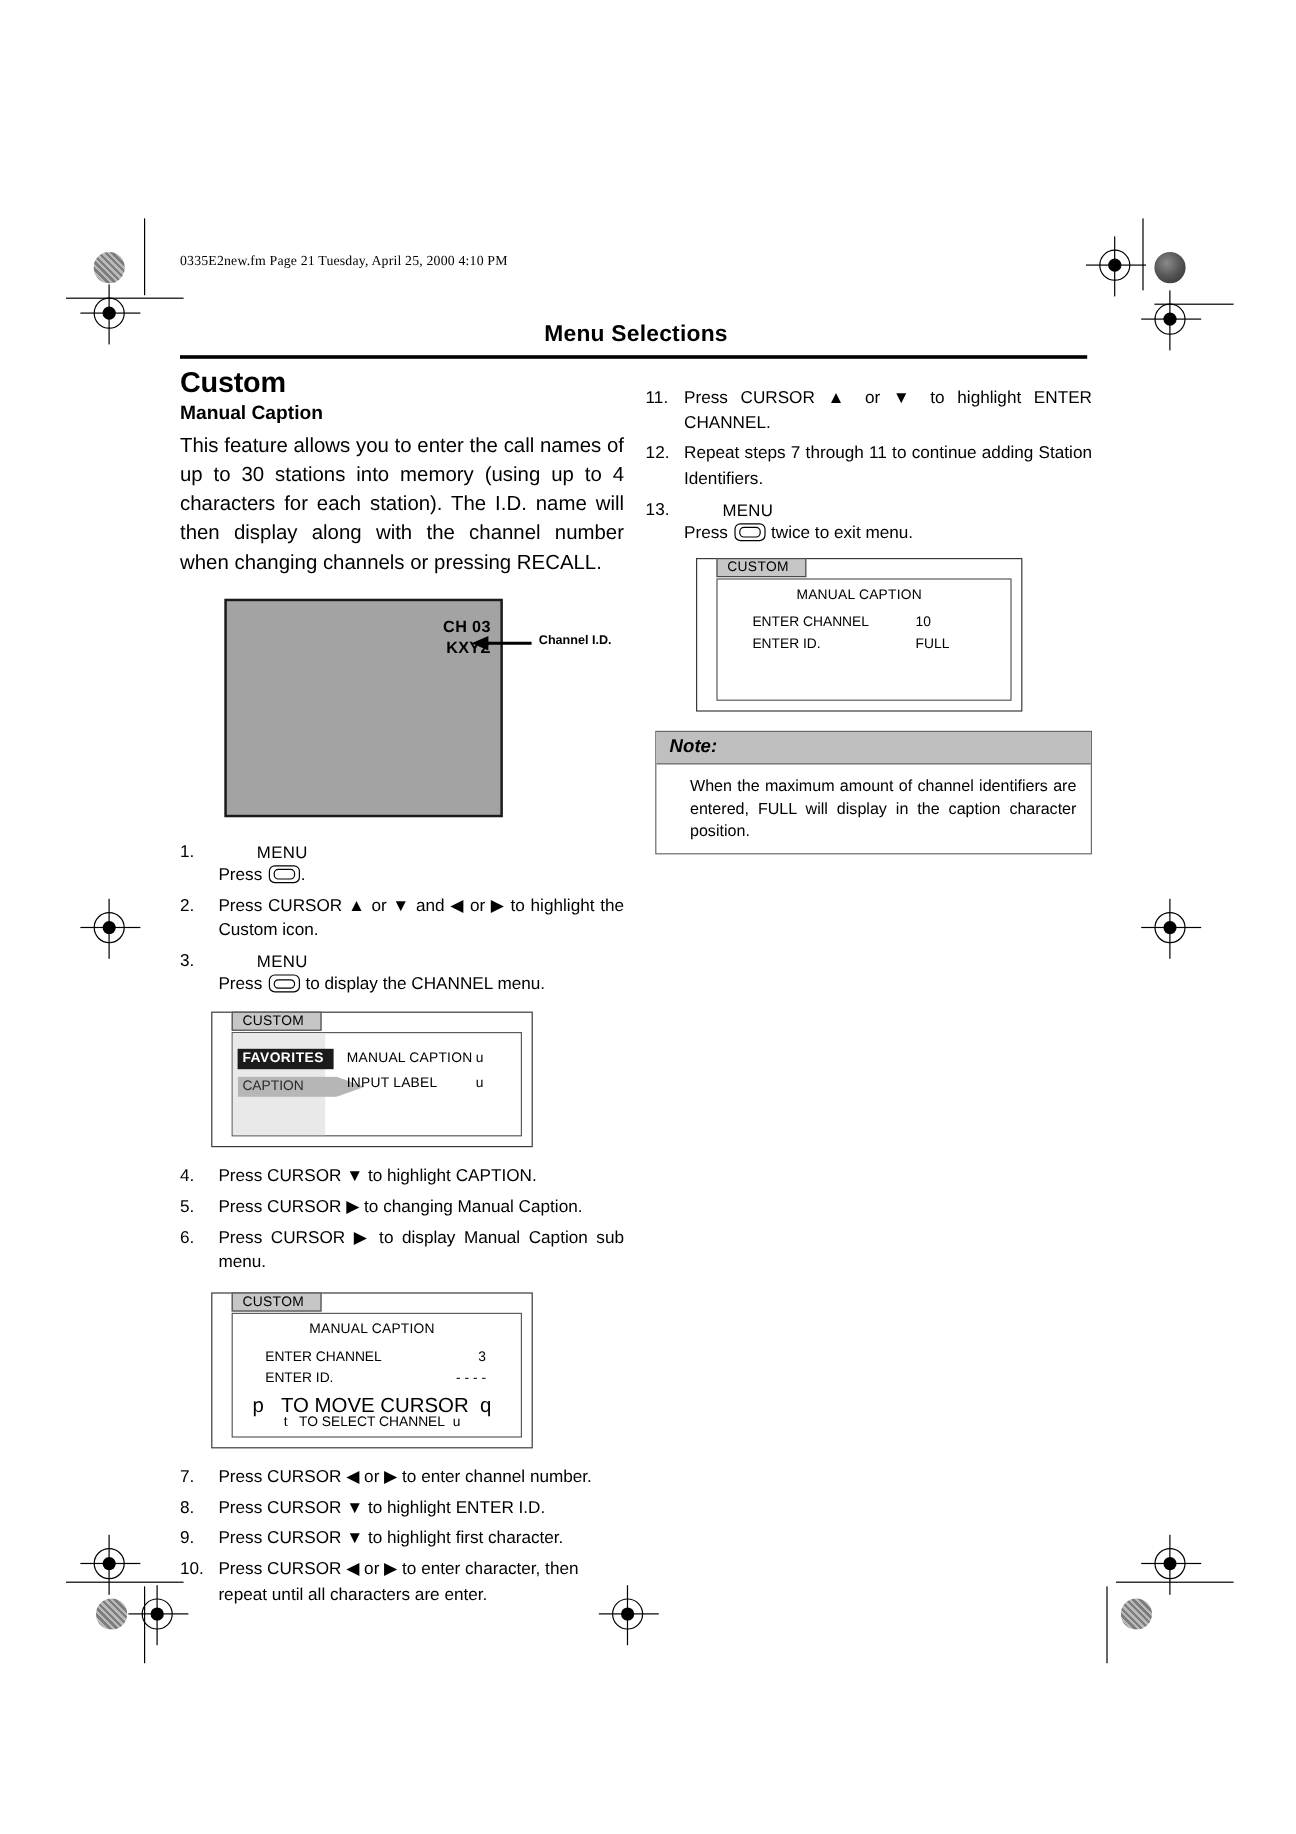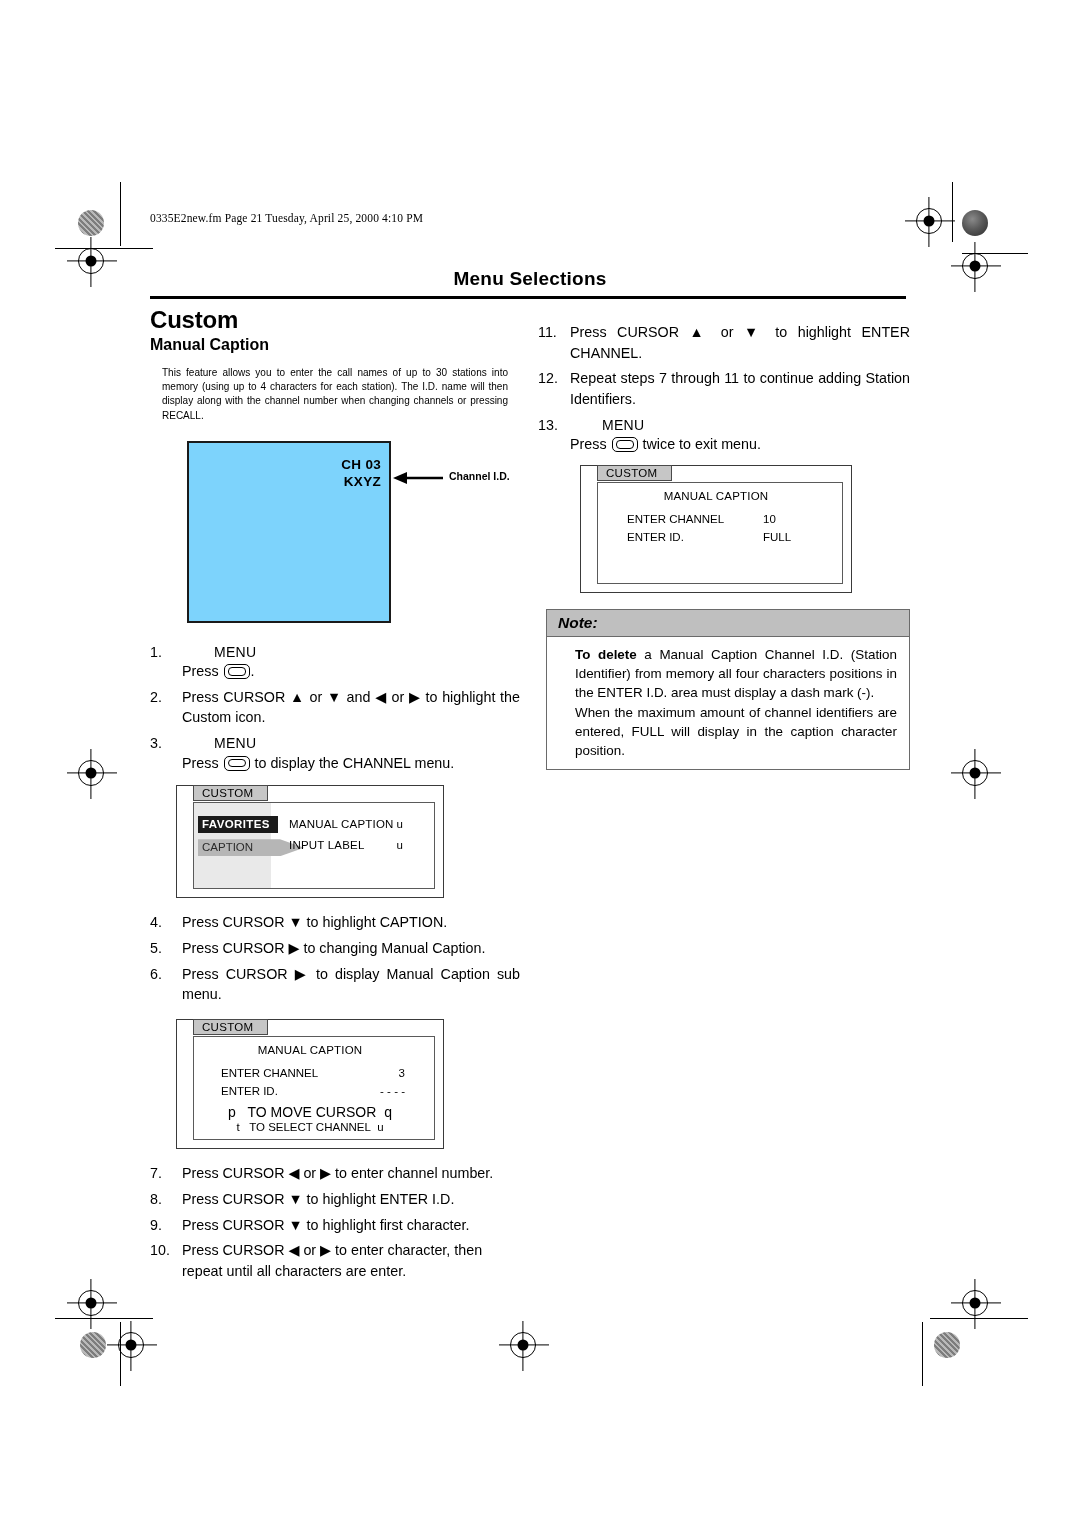--- a/index.html
+++ b/index.html
@@ -117,40 +117,40 @@
     font-size: 24px;
     font-weight: bold;
     letter-spacing: -0.2px;
   }
   h2.sub-title {
     margin: 0 0 6px 0;
     font-size: 16px;
     font-weight: bold;
   }
   p.body {
-    margin: 12px;
-    font-size: 10px;
+    margin: 0;
+    font-size: 17px;
     line-height: 1.42;
     text-align: justify;
   }
 
   
   .tv-wrap {
     position: relative;
     margin-top: 18px;
     width: 370px;
     height: 196px;
   }
   .tv-screen {
     position: absolute;
     left: 37px;
     top: 0;
-    width: 204px;
+    width: 232px;
     height: 182px;
-    background: #7dd3fc;
+    background: #a3a3a3;
     border: 2.5px solid #1a1a1a;
     box-sizing: border-box;
   }
   .tv-osd {
     position: absolute;
     right: 8px;
     top: 14px;
     text-align: right;
     font-size: 13.5px;
     font-weight: bold;
@@ -320,21 +320,21 @@
     left: 44px; top: 44px; right: 20px;
     font-size: 11.5px;
     line-height: 18px;
   }
   .osd2 .mc-rows .row { position: relative; }
   .osd2 .mc-rows .val { position: absolute; right: 18px; top: 0; }
   .osd2 .hint1 {
     position: absolute;
     left: 0; right: 0; top: 84px;
     text-align: center;
-    font-size: 14px;
+    font-size: 17px;
   }
   .osd2 .hint2 {
     position: absolute;
     left: 0; right: 0; top: 101px;
     text-align: center;
     font-size: 11.5px;
   }
 
   
   .osd3 { width: 272px; height: 128px; margin: 10px 0 0 42px; }
@@ -604,19 +604,18 @@
         <div class="row">
           <span>ENTER ID.</span>
           <span class="val">FULL</span>
         </div>
       </div>
     </div>
 
     <div class="note-box">
       <div class="note-head">Note:</div>
       <div class="note-body">
-        <p><b>To delete</b><span> a Manual Caption Channel I.D. (Station Identifier) from memory all four characters positions in the  ENTER I.D.  area must display a dash mark (-).</span></p>
         <p>When the maximum amount of channel identifiers are entered,  FULL  will display in the caption character position.</p>
       </div>
     </div>
   </div>
 
 </div>
 
 </body></html>

